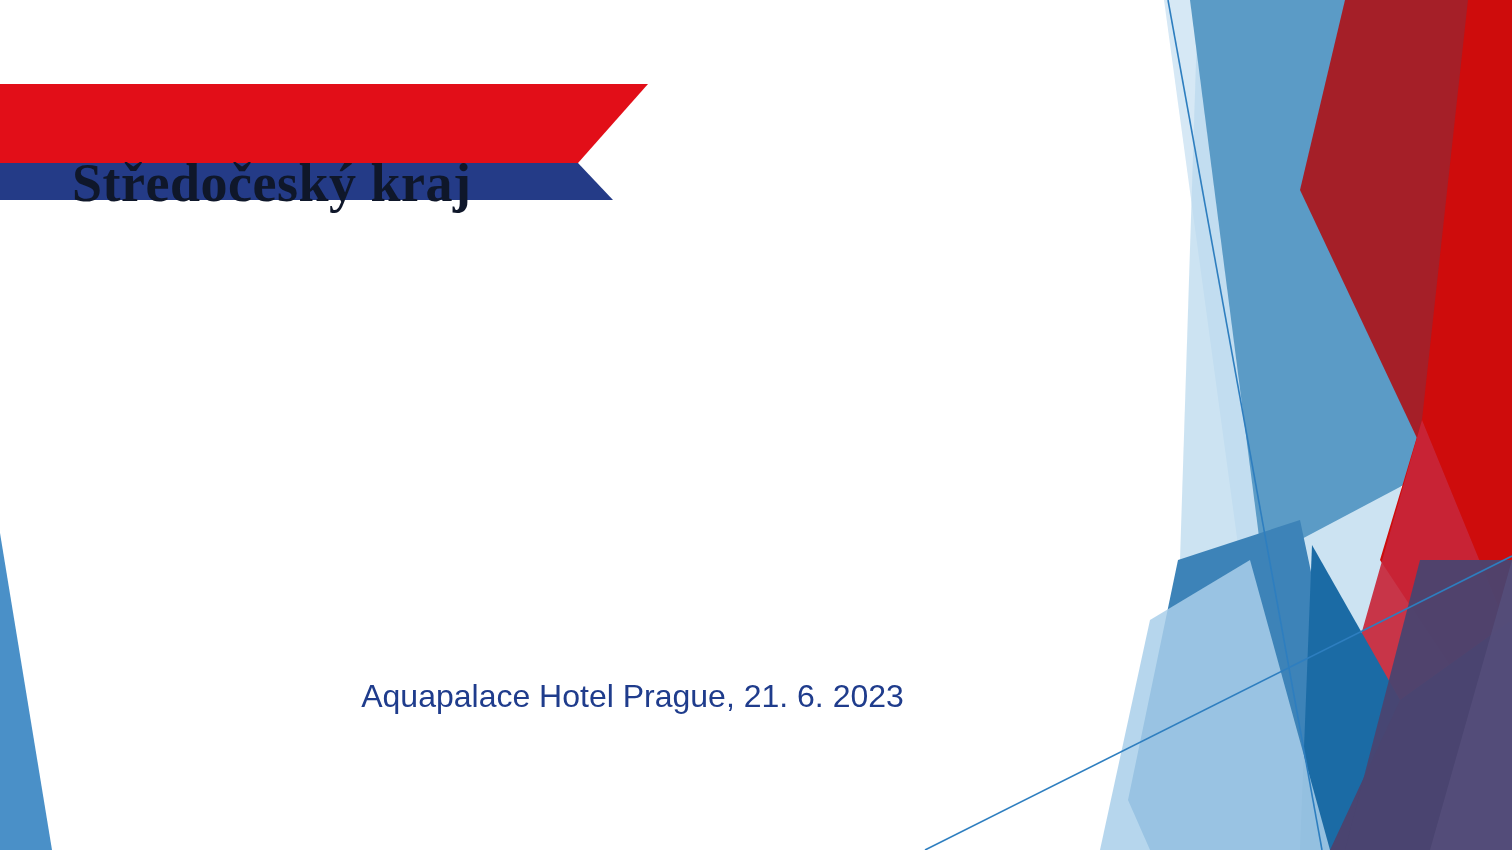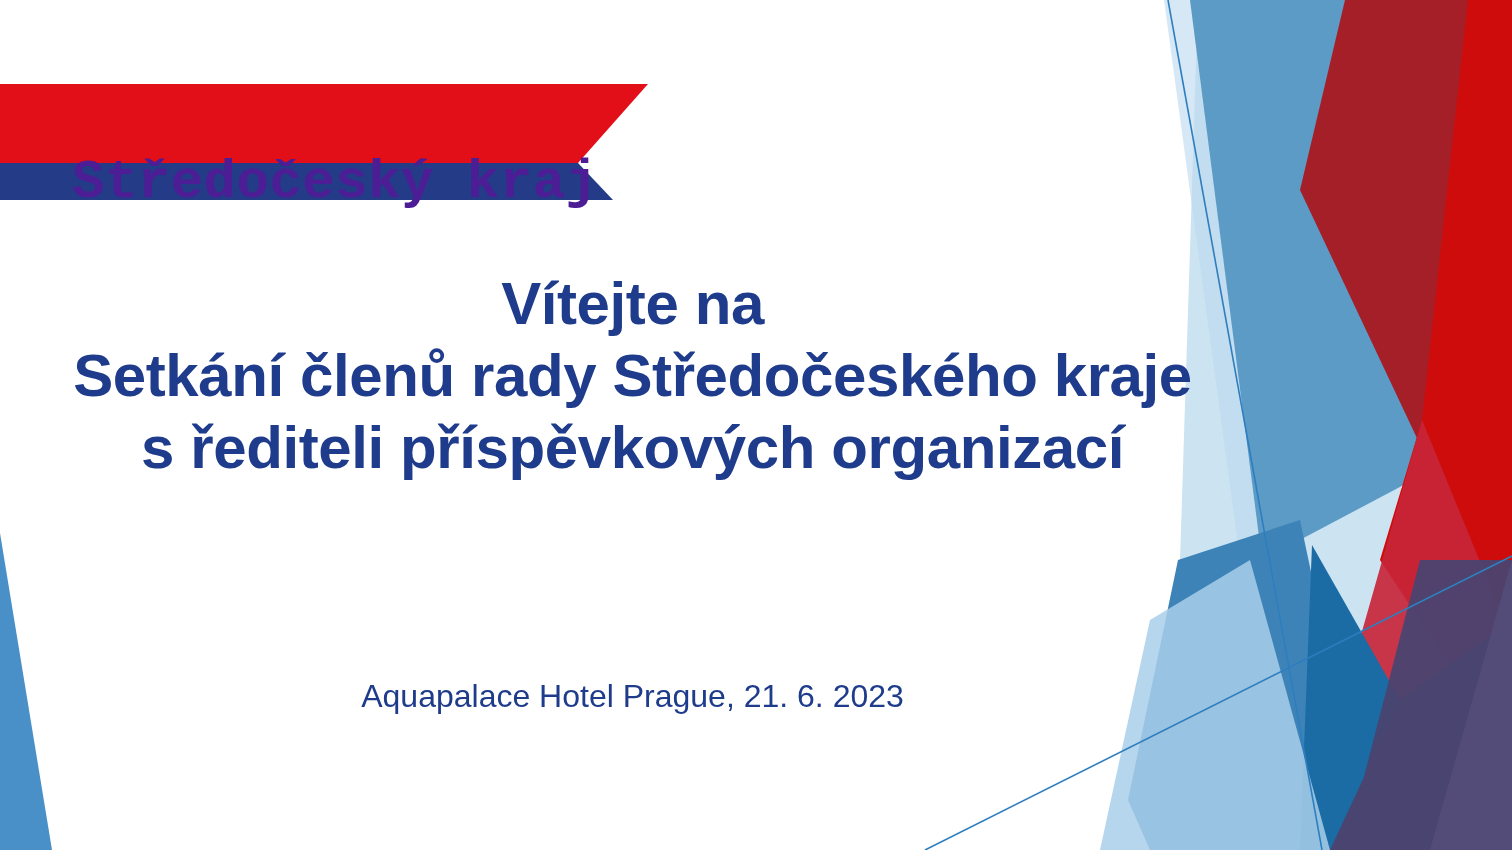--- a/index.html
+++ b/index.html
@@ -32,24 +32,24 @@
     position: absolute;
     left: 0;
     top: 70px;
     width: 680px;
     height: 140px;
   }
   .logo-text {
     position: absolute;
     left: 72px;
     top: 86px;
-    font-family: Liberation Mono, monospace;
+    font-family: Liberation Serif, serif;
     font-size: 54px;
     font-weight: 600;
-    color: #4c1d95;
+    color: #0f172a;
     letter-spacing: 0.5px;
     line-height: 1;
     white-space: nowrap;
   }
 
   
   .title-block {
     position: absolute;
     left: 0;
     top: 268px;
@@ -122,23 +122,18 @@
   <div class="logo">
     <svg width="680" height="140" viewBox="0 0 680 140" xmlns="http://www.w3.org/2000/svg">
 
       <polygon points="0,14 648,14 578,93 0,93" fill="#E20E18"></polygon>
 
       <polygon points="0,93 578,93 613,130 0,130" fill="#243B87"></polygon>
     </svg>
     <div class="logo-text">Středočeský kraj</div>
   </div>
 
-  <div class="title-block">
-    <div class="title-line">Vítejte na</div>
-    <div class="title-line">Setkání členů rady Středočeského kraje</div>
-    <div class="title-line">s řediteli příspěvkových organizací</div>
-  </div>
 
   <div class="subtitle-block">
     <div class="subtitle">Aquapalace Hotel Prague, 21. 6. 2023</div>
   </div>
 
 </div>
 
 </body></html>

